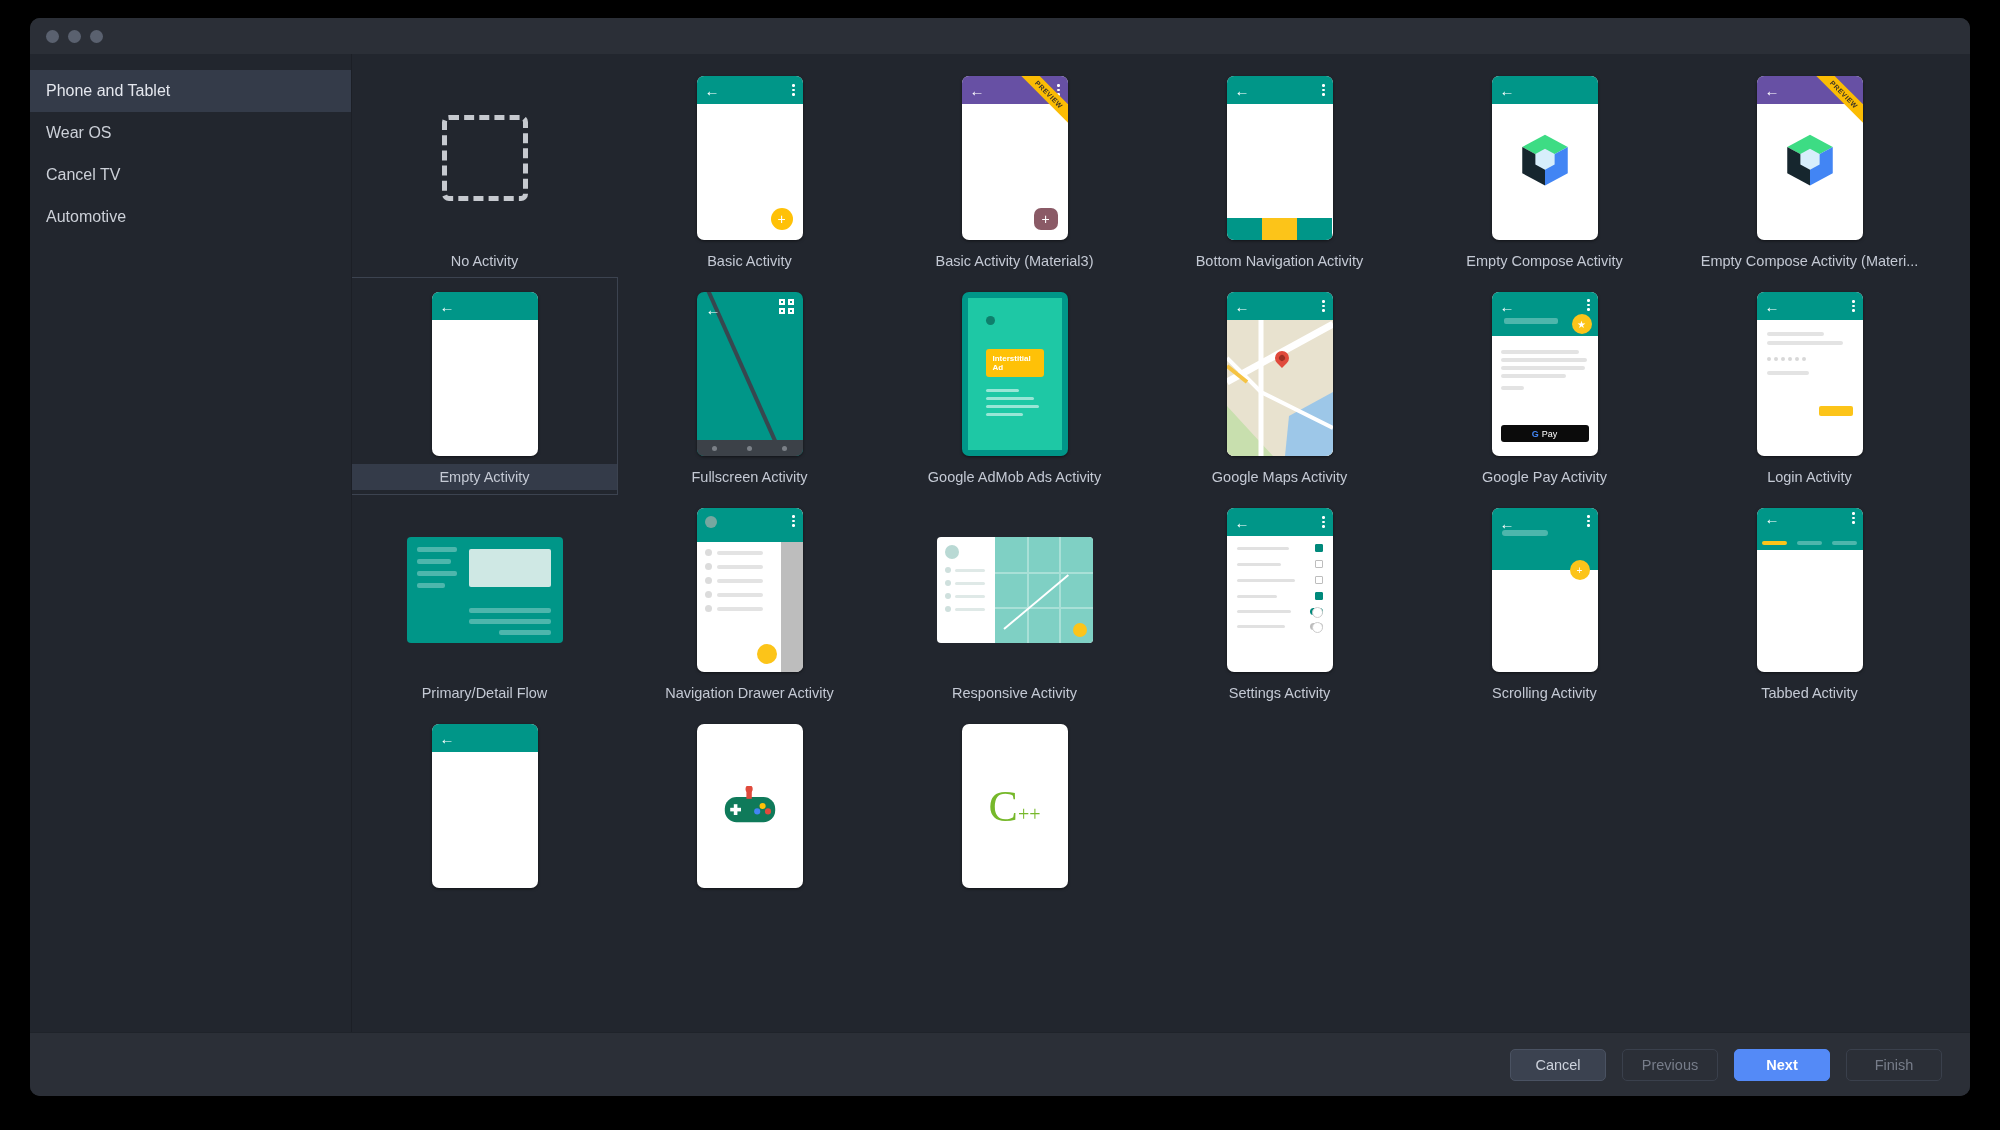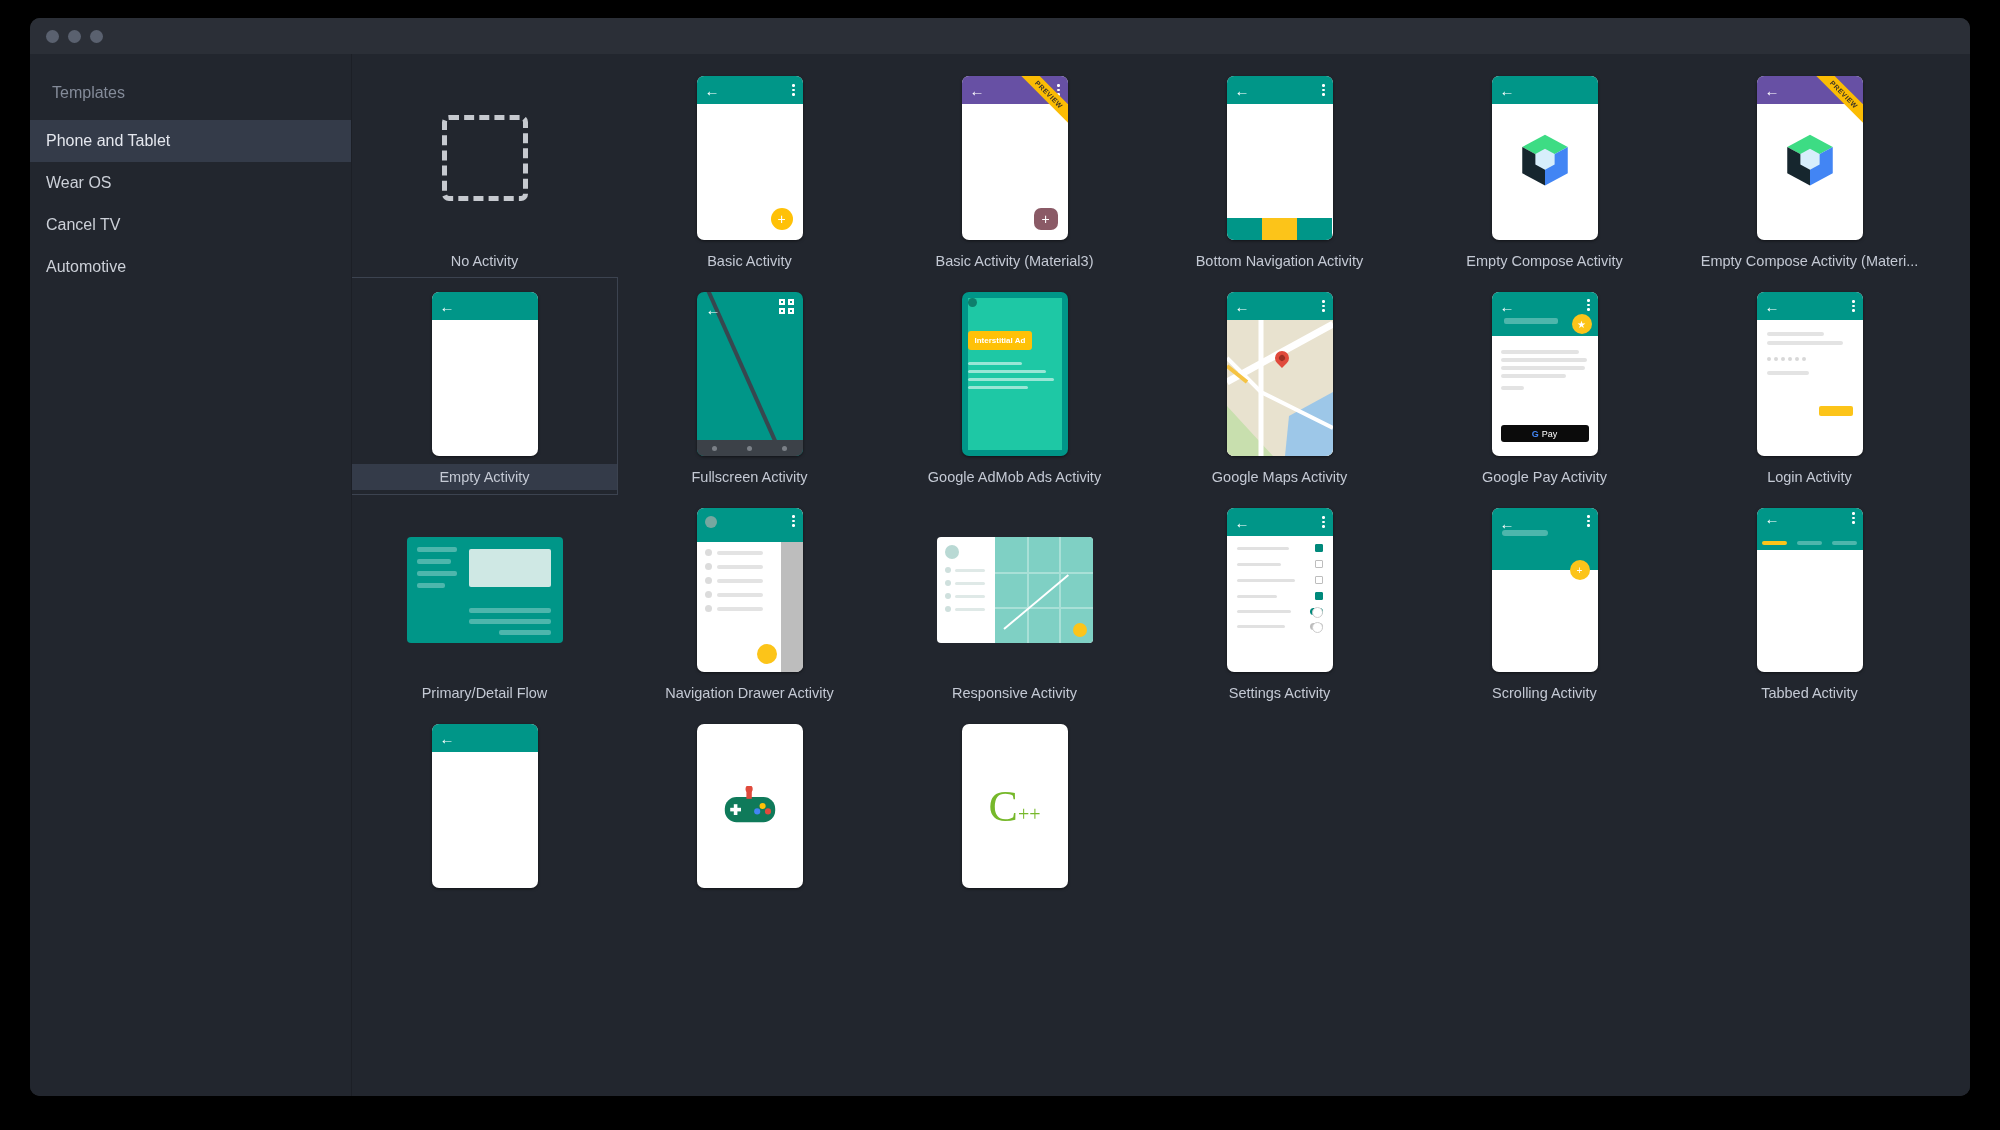--- a/index.html
+++ b/index.html
@@ -149,21 +149,21 @@
   .fs .c3 { left:0; bottom:0; border-right:none; border-top:none; }
   .fs .c4 { right:0; bottom:0; border-left:none; border-top:none; }
   .fs .navbar {
     position:absolute; left:0; right:0; bottom:0; height:16px; background:#3c4148;
     display:flex; align-items:center; justify-content:space-around;
   }
   .fs .navbar i { width:5px; height:5px; border-radius:50%; background:#7b8087; display:block; }
 
   
   .admob { background: #009688; padding: 6px; }
-  .admob .inner { background: #1ec8a5; width: 100%; height: 100%; position: relative; padding: 0; }
+  .admob .inner { background: #1ec8a5; width: 100%; height: 100%; position: relative; padding: 18px; }
   .admob .cam { width: 9px; height: 9px; border-radius: 50%; background: #0e7f6c; }
   .admob .adbadge {
     margin-top: 24px; background: #ffc107; color: #fff; font-size: 8px; font-weight: bold;
     padding: 5px 7px; border-radius: 3px; display: inline-block;
   }
   .ln { height: 3px; background: rgba(255,255,255,.55); border-radius: 2px; margin-top: 5px; }
 
   
   .map { position: absolute; inset: 28px 0 0 0; background: #e8e2cf; overflow: hidden; }
   .pin { position: absolute; left: 46%; top: 36%; width: 14px; height: 14px;
@@ -278,21 +278,20 @@
     <div class="traffic">
       <span class="dot"></span>
       <span class="dot"></span>
       <span class="dot"></span>
     </div>
   </div>
 
   <div class="body">
 
     <div class="sidebar">
-      <div class="side-header">Templates</div>
       <div class="side-item selected">
         <span>Phone and Tablet</span>
       </div>
       <div class="side-item">
         <span>Wear OS</span>
       </div>
       <div class="side-item">
         <span>Cancel TV</span>
       </div>
       <div class="side-item">
@@ -717,14 +716,20 @@
                 <span class="cpp">C<span style="font-size:20px">++</span></span>
               </div>
             </div>
             <div class="cell-label"></div>
           </div>
         </div>
     </div>
 
   </div>
 
+  <div class="footer">
+    <div class="btn default">Cancel</div>
+    <div class="btn ghost">Previous</div>
+    <div class="btn primary">Next</div>
+    <div class="btn ghost">Finish</div>
+  </div>
 
 </div>
 
 </body></html>

